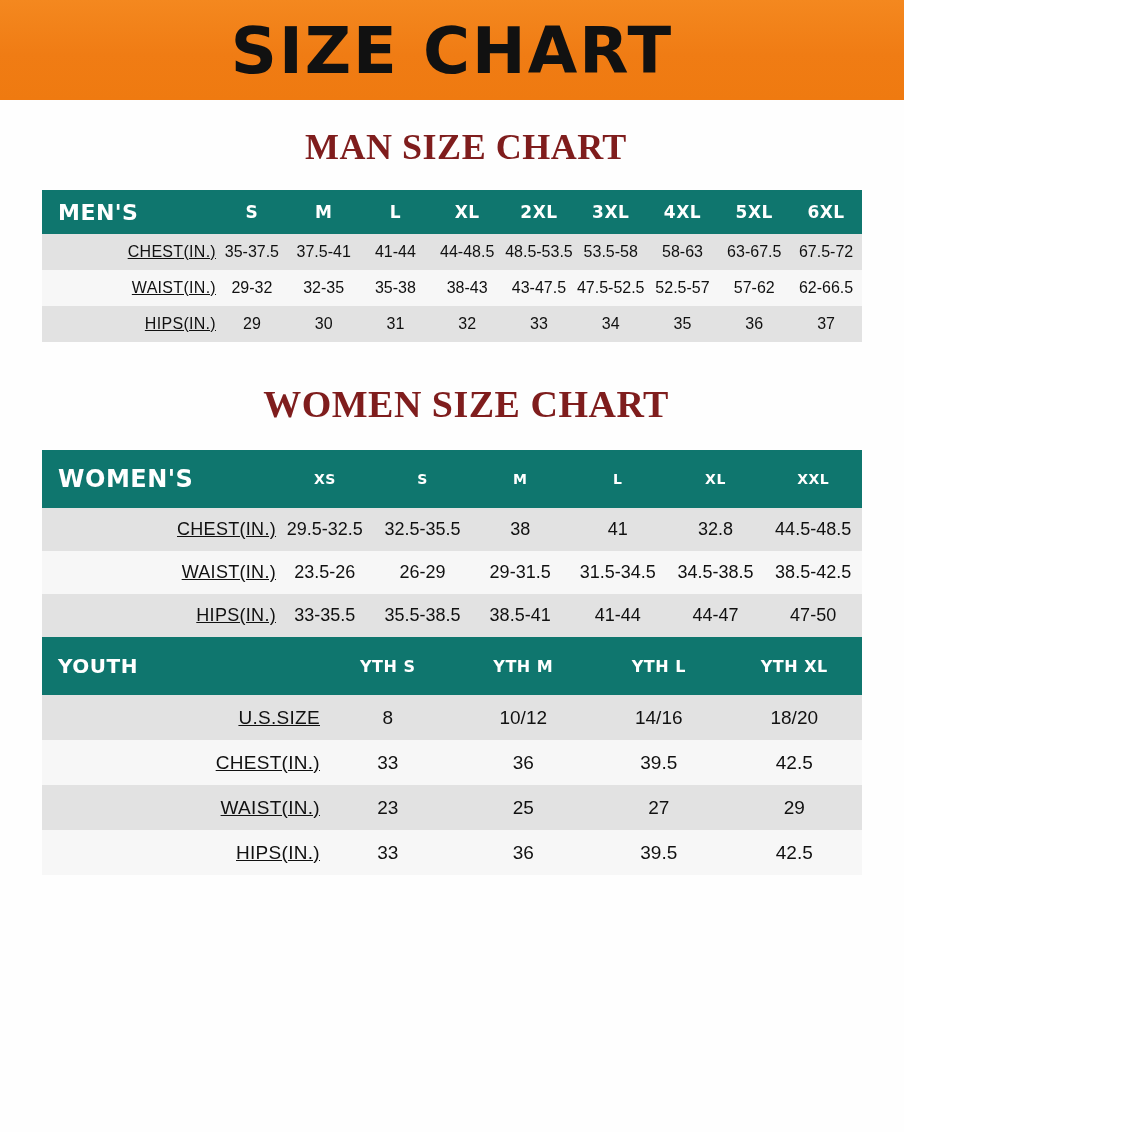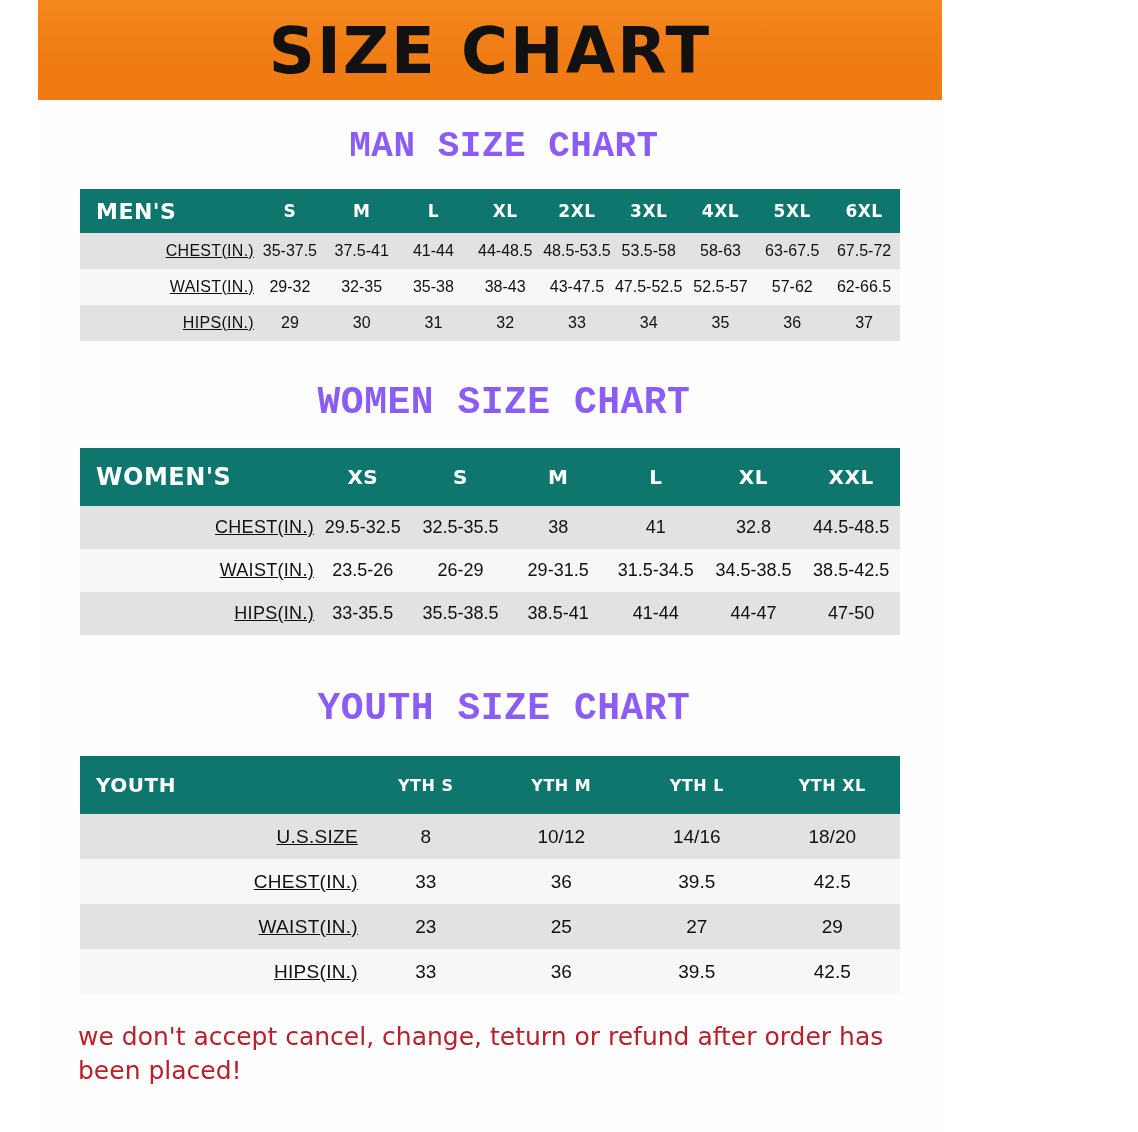--- a/index.html
+++ b/index.html
@@ -13,21 +13,20 @@
     font-family: "Liberation Sans", sans-serif;
     color: #111111;
     overflow: hidden;
   }
 
   .page {
     position: relative;
     width: 904px;
     height: 1132px;
     background: #fefefe;
-    margin-left: 38px;
   }
 
   
   .banner {
     height: 100px;
     background: linear-gradient(180deg, #f4881f 0%, #f07c14 55%, #ef7a10 100%);
     display: flex;
     align-items: center;
     justify-content: center;
   }
@@ -37,23 +36,23 @@
     font-size: 64px;
     letter-spacing: 2px;
     color: #111111;
     line-height: 1;
     margin-top: 2px;
   }
 
   
   .section-title {
     text-align: center;
-    font-family: Liberation Mono, monospace;
+    font-family: Liberation Serif, serif;
     font-weight: bold;
-    color: #8b5cf6;
+    color: #7f1d1d;
     padding-left: 28px;
   }
   .sec-man   { font-size: 36px; margin: 26px 0 22px 0; letter-spacing: 0.5px; }
   .sec-women { font-size: 38px; margin: 40px 0 24px 0; letter-spacing: 0.5px; }
   .sec-youth { font-size: 38px; margin: 52px 0 26px 0; letter-spacing: 0.5px; }
 
   
   .table-wrap {
     margin: 0 42px;
   }
@@ -93,21 +92,21 @@
     text-decoration: underline;
   }
 
   
   #men-table thead th { height: 44px; font-size: 17px; }
   #men-table thead th.th-label { font-size: 22px; }
   #men-table tbody td { height: 36px; font-size: 16px; }
   #men-table tbody td.row-label { font-size: 16px; letter-spacing: 0.3px; }
 
   
-  #women-table thead th { height: 58px; font-size: 20px; text-align: center; }
+  #women-table thead th { height: 58px; font-size: 14px; text-align: center; }
   #women-table thead th.th-label { font-size: 24px; }
   #women-table tbody td { height: 43px; font-size: 18px; }
   #women-table tbody td.row-label { font-size: 18px; letter-spacing: 0.3px; }
 
   
   #youth-table thead th { height: 58px; font-size: 16px; }
   #youth-table thead th.th-label { font-size: 20px; }
   #youth-table tbody td { height: 45px; font-size: 19px; }
   #youth-table tbody td.row-label { font-size: 19px; letter-spacing: 0.3px; }
 
@@ -229,21 +228,20 @@
           <td>35.5-38.5</td>
           <td>38.5-41</td>
           <td>41-44</td>
           <td>44-47</td>
           <td>47-50</td>
         </tr>
       </tbody>
     </table>
   </div>
 
-  <div class="section-title sec-youth">YOUTH SIZE CHART</div>
   <div class="table-wrap">
     <table class="size-table" id="youth-table">
       <thead>
         <tr>
           <th class="th-label" style="width:262px;">YOUTH</th>
           <th>YTH S</th>
           <th>YTH M</th>
           <th>YTH L</th>
           <th>YTH XL</th>
         </tr>
@@ -275,16 +273,15 @@
           <td>33</td>
           <td>36</td>
           <td>39.5</td>
           <td>42.5</td>
         </tr>
       </tbody>
     </table>
   </div>
 
   <div class="note">
-    <span class="note-line second">we don't accept cancel, change, teturn or refund after order has been placed!</span>
   </div>
 
 </div>
 
 </body></html>

